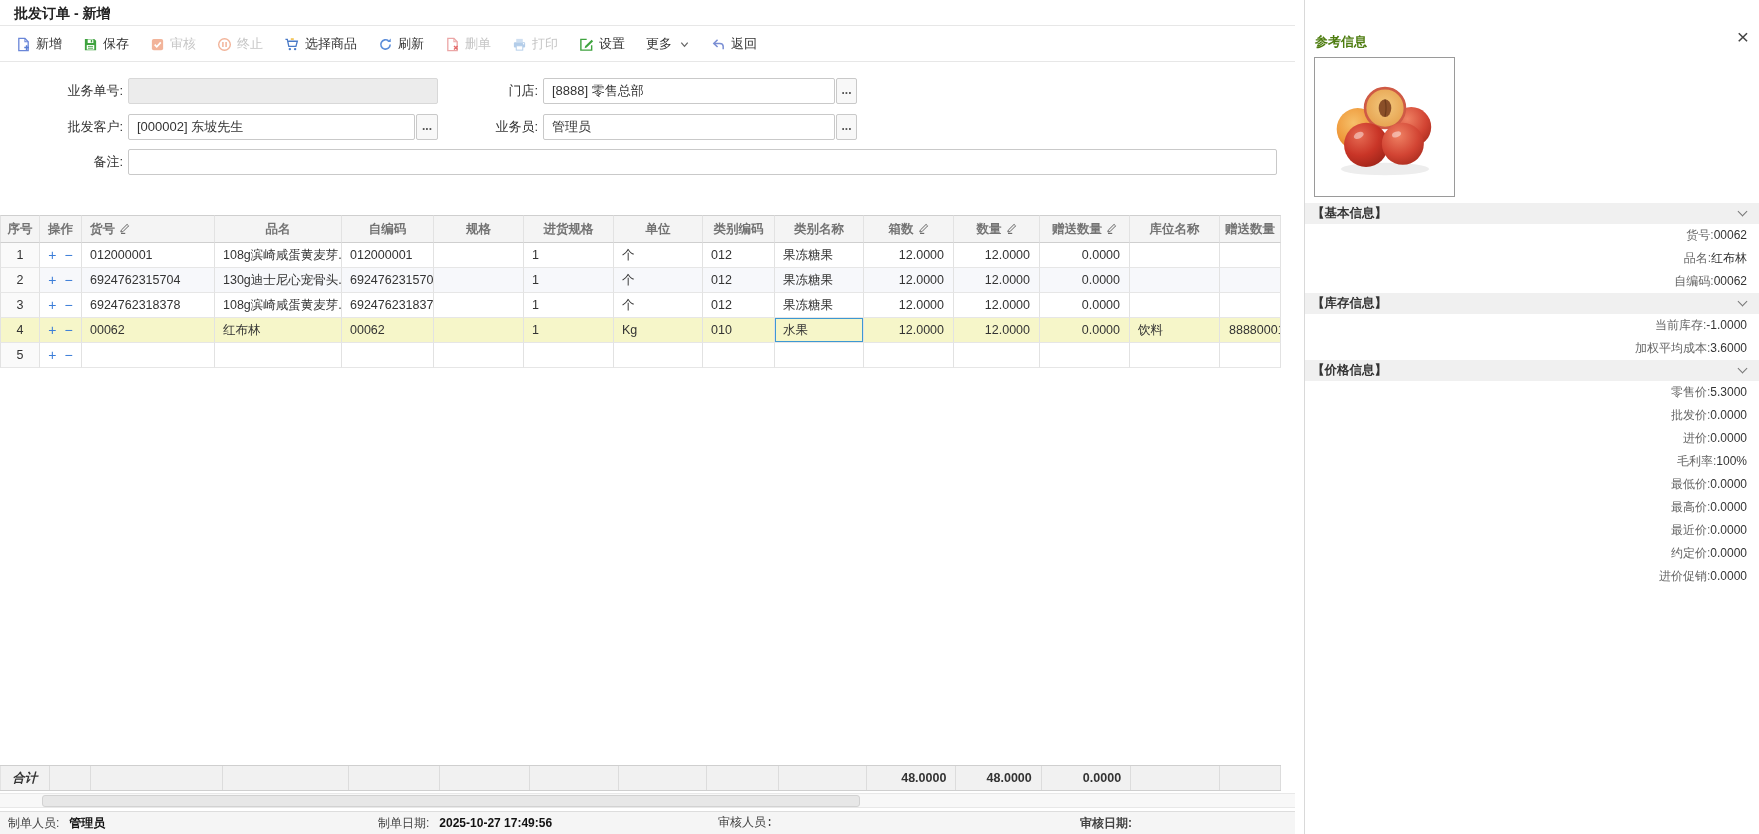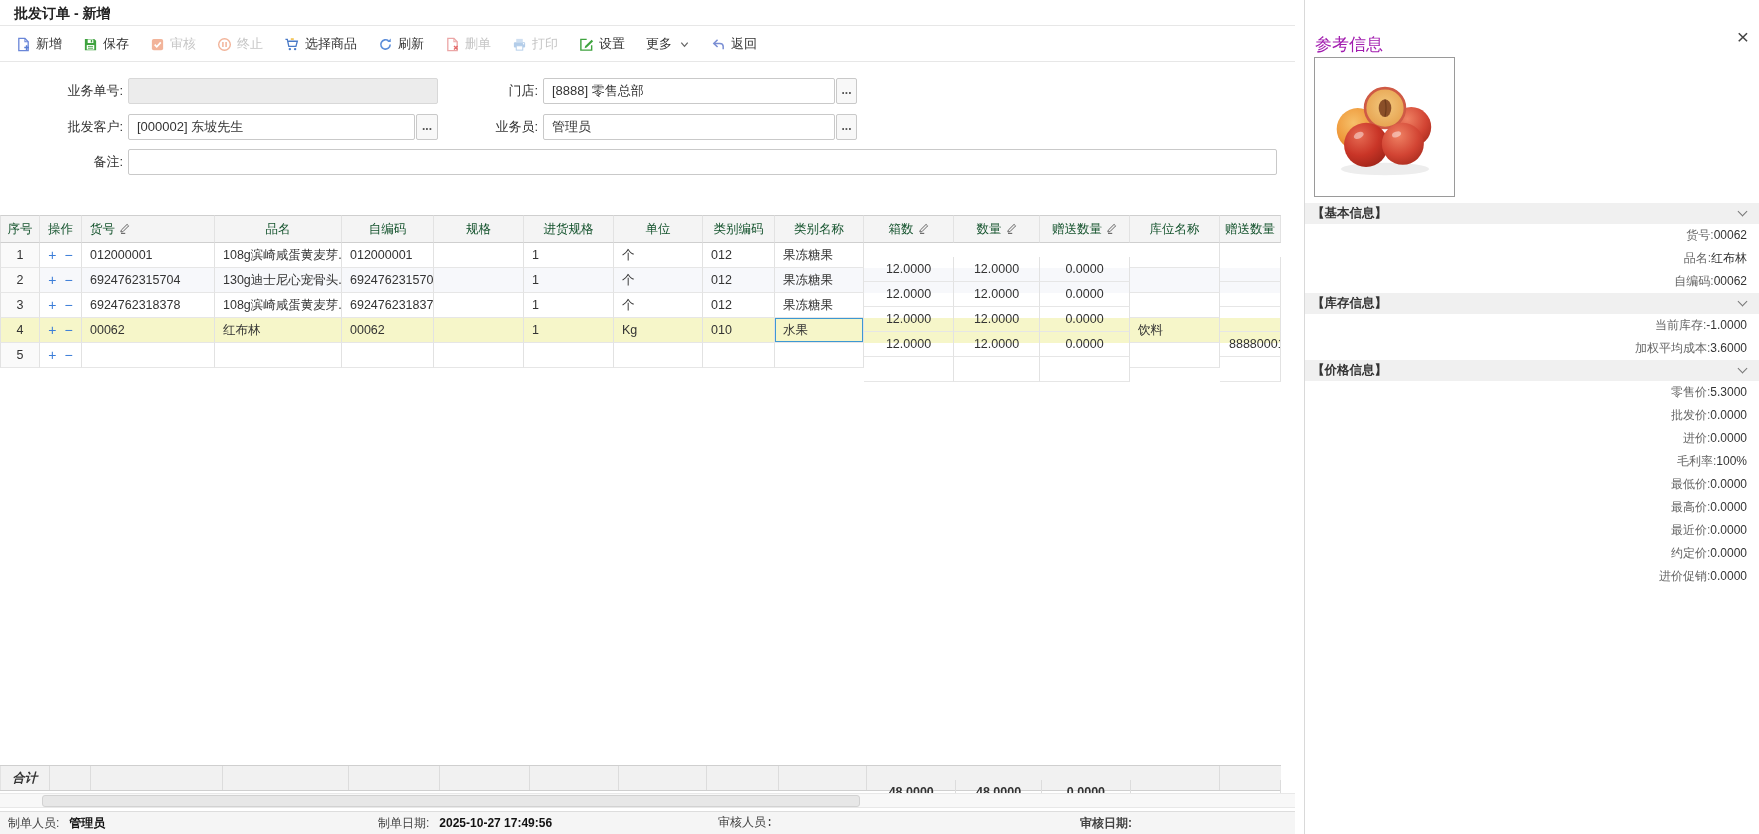--- a/index.html
+++ b/index.html
@@ -28,24 +28,24 @@
     color:#555; font-size:12px; font-weight:bold; text-align:center; line-height:22px; cursor:pointer; }
 
   
   .grid { position:absolute; left:0; top:215px; width:1281px; font-size:12.5px; }
   .g-row { display:flex; height:25px; }
   .g-cell { border-right:1px solid #e2e2e2; border-bottom:1px solid #e6e6e6; height:100%;
     line-height:24px; overflow:hidden; white-space:nowrap; }
   .g-cell:first-child { border-left:1px solid #e2e2e2; }
   .g-head { height:28px; }
   .g-head .g-cell { background:#f4f4f4; border-top:1px solid #cfcfcf; border-bottom:1px solid #cfcfcf;
-    font-weight:normal; color:#14532d; line-height:26px; }
+    font-weight:bold; color:#737373; line-height:26px; }
   .al-l { text-align:left; padding:0 8px; }
   .al-c { text-align:center; }
-  .al-r { text-align:center; padding:0 9px;margin-top:14px; }
+  .al-r { text-align:right; padding:0 9px; }
   .alt { background:#f7f8fb; }
   .sel { background:#f6f6c9; }
   .seq-cell { background:#fafafa; color:#333; }
   .sel .seq-cell { background:transparent; }
   .op-add,.op-rem { color:#3b7dd8; font-size:14px; margin:0 4px; cursor:pointer; }
   .cell-sel { box-shadow:inset 0 0 0 1px #3d98d3; }
   .pencil { display:inline-block; margin-left:4px; vertical-align:-1px; }
 
   .total-row { position:absolute; left:0; top:765px; width:1281px; height:26px; display:flex;
     background:#f1f1f1; border-top:1px solid #cfcfcf; border-bottom:1px solid #cfcfcf;
@@ -58,21 +58,21 @@
     border:1px solid #d2d2d2; border-radius:3px; cursor:pointer; }
 
   .footer { position:absolute; left:0; top:811px; width:1295px; height:23px; background:#f5f5f5;
     border-top:1px solid #ddd; font-size:12px; }
   .f-item { position:absolute; top:0; line-height:22px; white-space:nowrap; }
   .f-item .lab { color:#444; }
   .f-item .val { color:#111; margin-left:10px; font-weight:bold; }
 
   
   .sidebar { position:absolute; left:1304px; top:0; width:455px; height:834px; border-left:1px solid #d9d9d9; background:#fff; }
-  .sb-title { position:absolute; left:10px; top:33px; font-size:17px; font-weight:normal; color:#a21caf; }
+  .sb-title { position:absolute; left:10px; top:33px; font-size:13px; font-weight:bold; color:#4d7c0f; }
   .sb-close { position:absolute; right:10px; top:26px; font-size:21px; color:#444; cursor:pointer; line-height:1; }
   .sb-img { position:absolute; left:9px; top:57px; width:141px; height:140px; border:1px solid #9a9a9a;
     background:#fff; display:flex; align-items:center; justify-content:center; }
   .sb-sections { position:absolute; left:0; top:203px; right:0; }
   .sb-sec-head { height:21px; background:#f0f0f0; font-size:12.5px; font-weight:bold; color:#333;
     line-height:21px; padding-left:7px; position:relative; cursor:pointer; }
   .sb-chevron { position:absolute; right:13px; top:5px; width:7px; height:7px;
     border-right:1.5px solid #777; border-bottom:1.5px solid #777; transform:rotate(45deg); }
   .sb-row { height:23px; line-height:23px; font-size:12px; padding:0 12px 0 14px;
     display:flex; justify-content:flex-end; }

